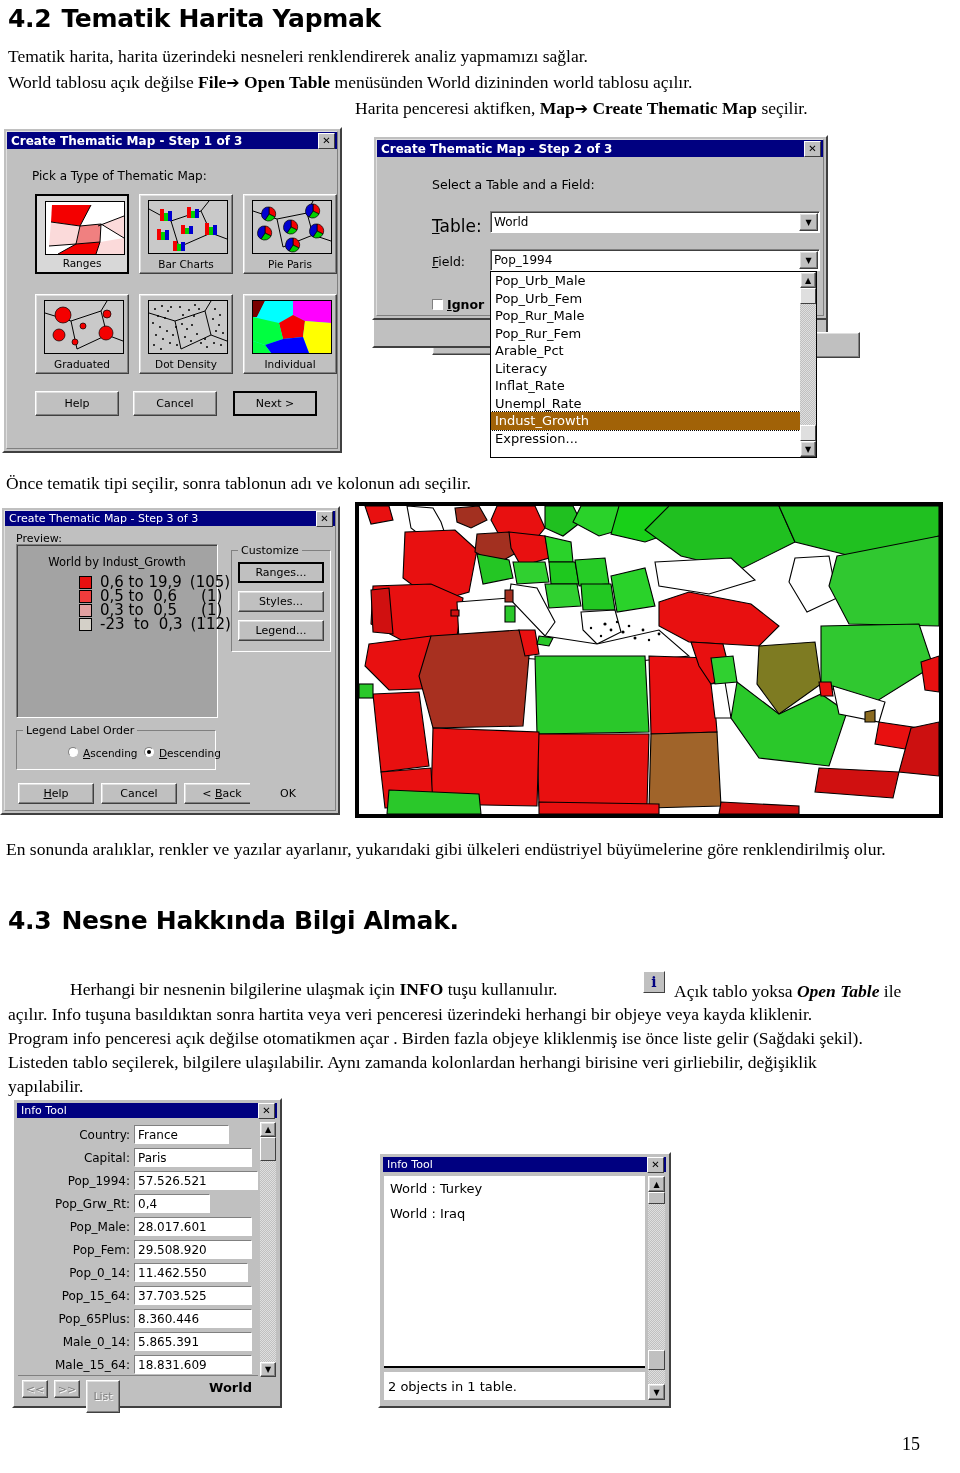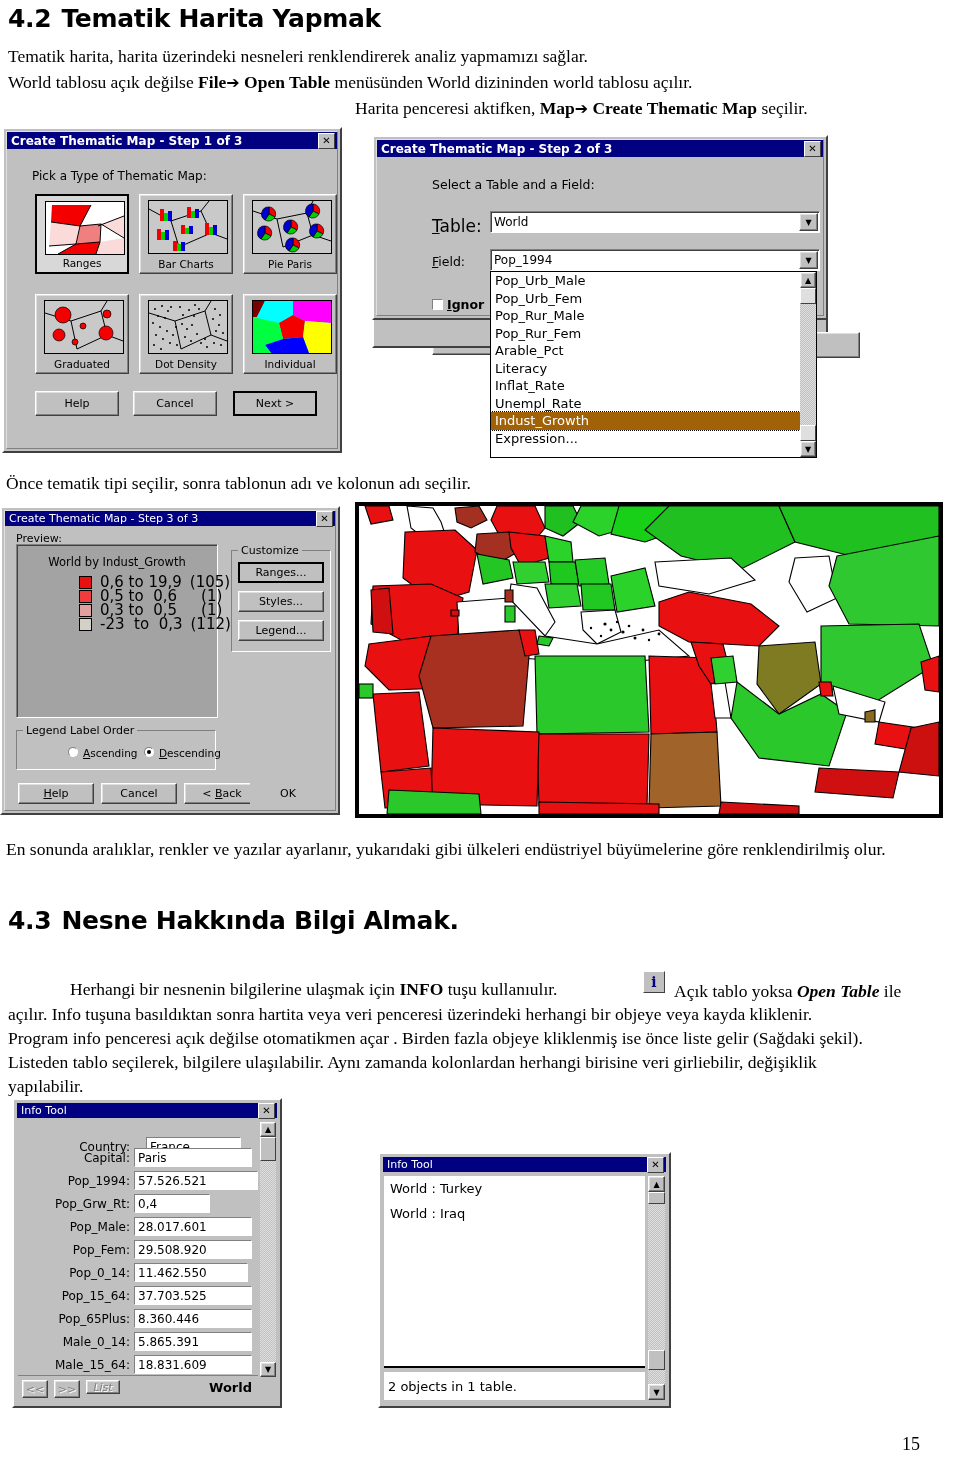--- a/index.html
+++ b/index.html
@@ -599,21 +599,21 @@
       <span class="ttl">Info Tool</span>
       <span class="xbtn">✕</span>
     </div>
 
     <div style="position:absolute;right:4px;top:22px;width:16px;height:255px;background:repeating-conic-gradient(#c0c0c0 0% 25%, #dfdfdf 0% 50%) 0 0/2px 2px;">
       <div class="arrowbtn" style="left:0;top:0;width:16px;height:15px;">▲</div>
       <div style="position:absolute;left:0;top:15px;width:16px;height:24px;background:#c0c0c0;border-top:1px solid #fff;border-left:1px solid #fff;border-right:1px solid #404040;border-bottom:1px solid #404040;box-sizing:border-box;"></div>
       <div class="arrowbtn" style="left:0;bottom:0;width:16px;height:15px;">▼</div>
     </div>
 
-    <div class="ifrow" style="left:4px;top:36px;width:244px;gap:12px;">
+    <div class="ifrow" style="left:4px;top:24px;width:244px;">
       <span class="iflabel">Country:</span>
       <span class="ifval" style="width:95px;">France</span>
     </div>
     <div class="ifrow" style="left:4px;top:47px;width:244px;">
       <span class="iflabel">Capital:</span>
       <span class="ifval" style="width:118px;">Paris</span>
     </div>
     <div class="ifrow" style="left:4px;top:70px;width:244px;">
       <span class="iflabel">Pop_1994:</span>
       <span class="ifval" style="width:124px;">57.526.521</span>
@@ -647,21 +647,21 @@
       <span class="ifval" style="width:118px;">5.865.391</span>
     </div>
     <div class="ifrow" style="left:4px;top:254px;width:244px;">
       <span class="iflabel">Male_15_64:</span>
       <span class="ifval" style="width:118px;">18.831.609</span>
     </div>
 
     <div style="position:absolute;left:4px;bottom:4px;right:22px;height:26px;border-top:1px solid #808080;">
       <div class="btn dis" style="left:4px;top:4px;width:26px;height:18px;">&lt;&lt;</div>
       <div class="btn dis" style="left:36px;top:4px;width:26px;height:18px;">&gt;&gt;</div>
-      <div class="btn dis" style="left:68px;top:4px;width:34px;height:14px;font-style:italic;">List</div>
+      <div class="btn dis" style="left:68px;top:4px;width:34px;height:33px;">List</div>
       <div style="position:absolute;right:6px;top:4px;font-family:'DejaVu Sans',sans-serif;font-size:13px;font-weight:bold;">World</div>
     </div>
   </div>
 
   <div class="win" id="info2">
     <div class="tbar small">
       <span class="ttl">Info Tool</span>
       <span class="xbtn">✕</span>
     </div>
 

